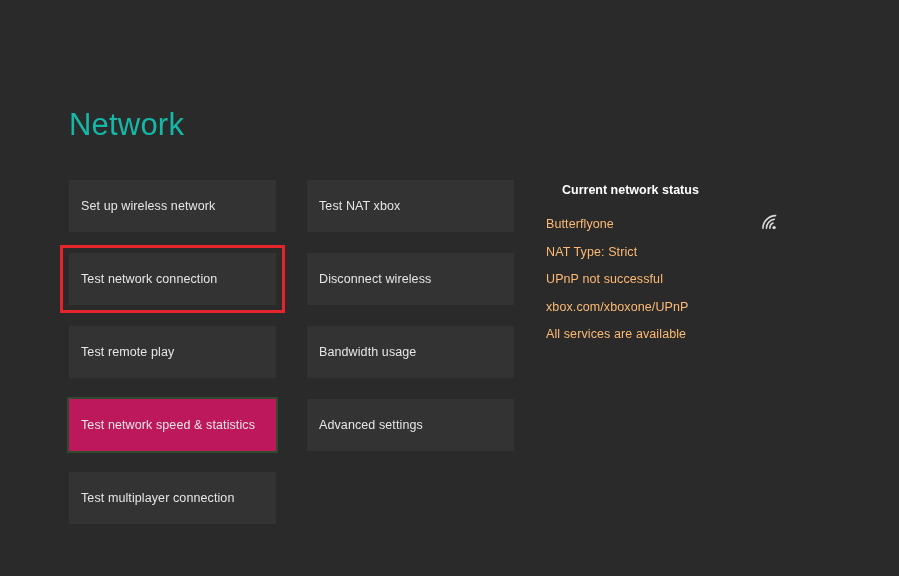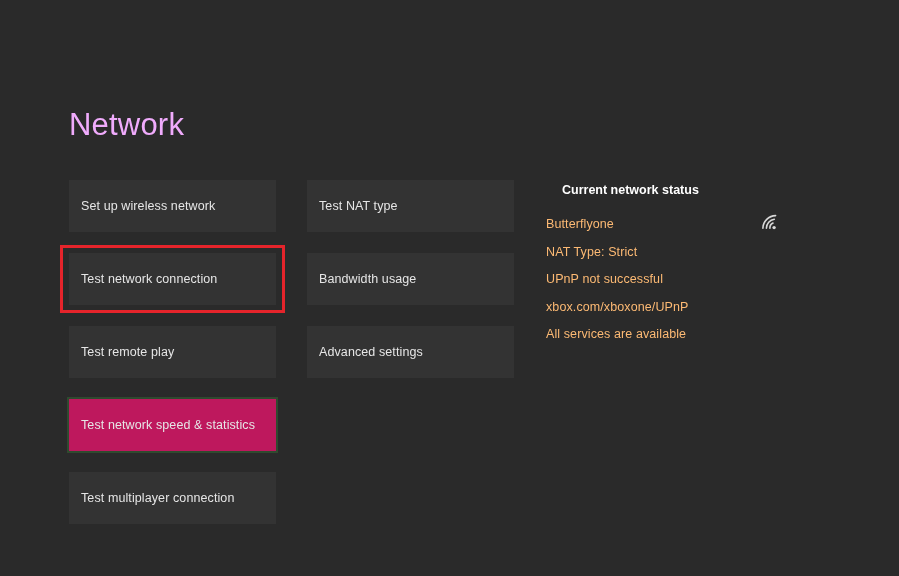--- a/index.html
+++ b/index.html
@@ -22,21 +22,21 @@
   }
 
   
   #page-title {
     position: absolute;
     left: 69px;
     top: 106px;
     font-size: 31px;
     font-weight: 300;
     letter-spacing: 0.2px;
-    color: #f0abfc;
+    color: #14b8a6;
     line-height: 38px;
     white-space: nowrap;
   }
 
   
   .tile-column {
     position: absolute;
     top: 180px;
     display: flex;
     flex-direction: column;
@@ -139,21 +139,24 @@
       <div class="tile is-focused">
         <span class="tile-label">Test network speed &amp; statistics</span>
       </div>
       <div class="tile">
         <span class="tile-label">Test multiplayer connection</span>
       </div>
     </div>
 
   <div id="column-secondary" class="tile-column">
       <div class="tile">
-        <span class="tile-label">Test NAT type</span>
+        <span class="tile-label">Test NAT xbox</span>
+      </div>
+      <div class="tile">
+        <span class="tile-label">Disconnect wireless</span>
       </div>
       <div class="tile">
         <span class="tile-label">Bandwidth usage</span>
       </div>
       <div class="tile">
         <span class="tile-label">Advanced settings</span>
       </div>
     </div>
 
   <div id="status-panel">

